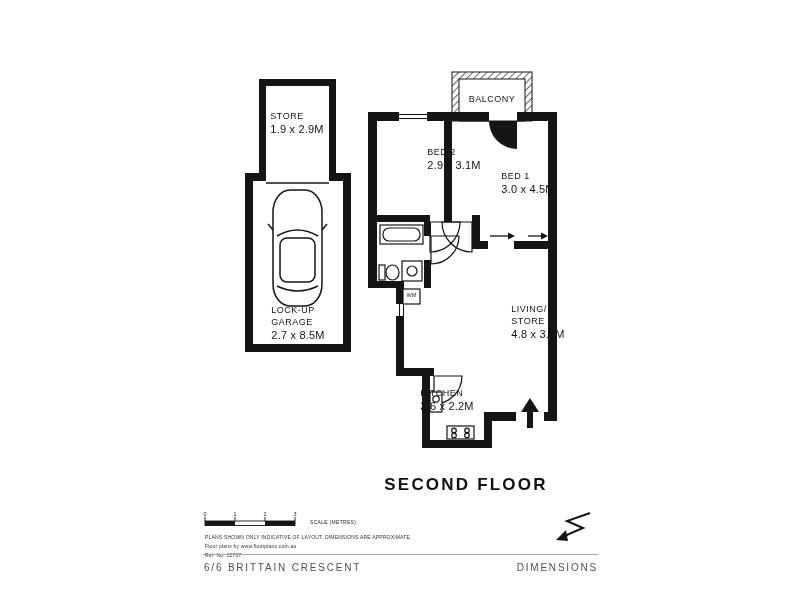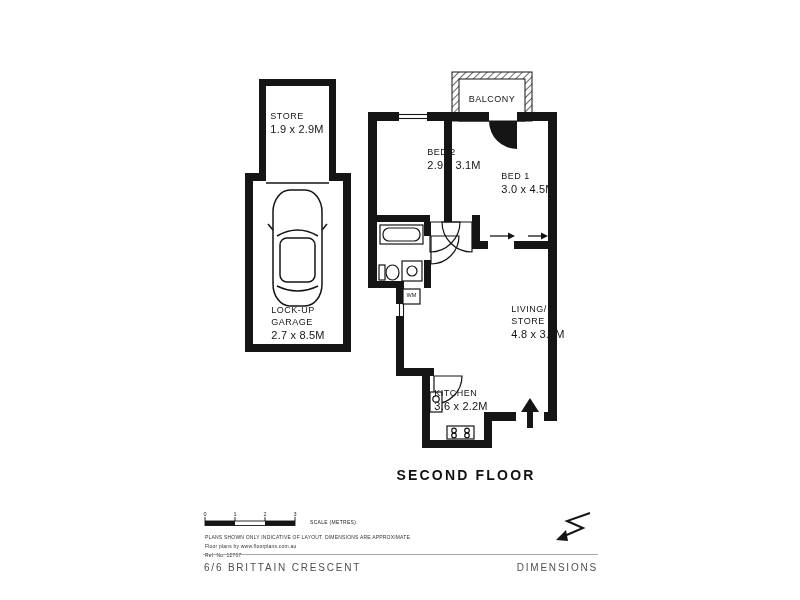--- a/index.html
+++ b/index.html
@@ -6,22 +6,22 @@
   html,body { width:800px; height:600px; background:#ffffff; overflow:hidden;
               font-family:"Liberation Sans", sans-serif; }
   #plan { position:absolute; left:0; top:0; width:800px; height:600px; }
   svg.drawing { position:absolute; left:0; top:0; }
   .lbl { position:absolute; transform:translateX(-50%); 
          color:#151515; font-size:9px; letter-spacing:.5px; line-height:1.35;
          white-space:nowrap; }
   .lbl span { display:block; }
   .lbl .dims { font-size:11px; letter-spacing:.2px; }
   .plan-title { position:absolute; transform:translateX(-50%);
-                font-size:14px; letter-spacing:2.2px; font-weight:600;
-                color:#111; white-space:nowrap; }
+                font-size:17px; letter-spacing:2.2px; font-weight:600;
+                color:#111; white-space:nowrap;margin-top:8px; }
   .wm-lbl { position:absolute; transform:translateX(-50%); font-size:5.5px;
             color:#151515; letter-spacing:.2px; }
   .tick { position:absolute; transform:translateX(-50%); font-size:5.5px; color:#222; }
   .caption { position:absolute; font-size:5px; color:#222; letter-spacing:.3px; }
   .fineprint { position:absolute; font-size:5px; color:#333; line-height:1.8;
                letter-spacing:.2px; }
   .divider { position:absolute; height:1px; background:#a8a8a8; }
   .addr { position:absolute; font-size:10px; letter-spacing:1.8px; color:#4f4f4f;
           white-space:nowrap; }
 </style>
@@ -176,21 +176,21 @@
     <span>BED 1</span>
     <span class="dims">3.0 x 4.5M</span>
   </div>
 
   <div class="lbl" style="left:494px; top:303px;margin-left:44px;">
     <span>LIVING/</span>
     <span>STORE</span>
     <span class="dims">4.8 x 3.7M</span>
   </div>
 
-  <div class="lbl" style="left:461px; top:387px;">
+  <div class="lbl" style="left:447px; top:387px;">
     <span>KITCHEN</span>
     <span class="dims">3.6 x 2.2M</span>
   </div>
 
   <div class="wm-lbl" style="left:411.5px; top:292px;">WM</div>
 
   <div class="plan-title" style="left:466px; top:467px;">SECOND FLOOR</div>
 
   <div class="tick" style="left:205px; top:511px;">0</div>
   <div class="tick" style="left:235px; top:511px;">1</div>

